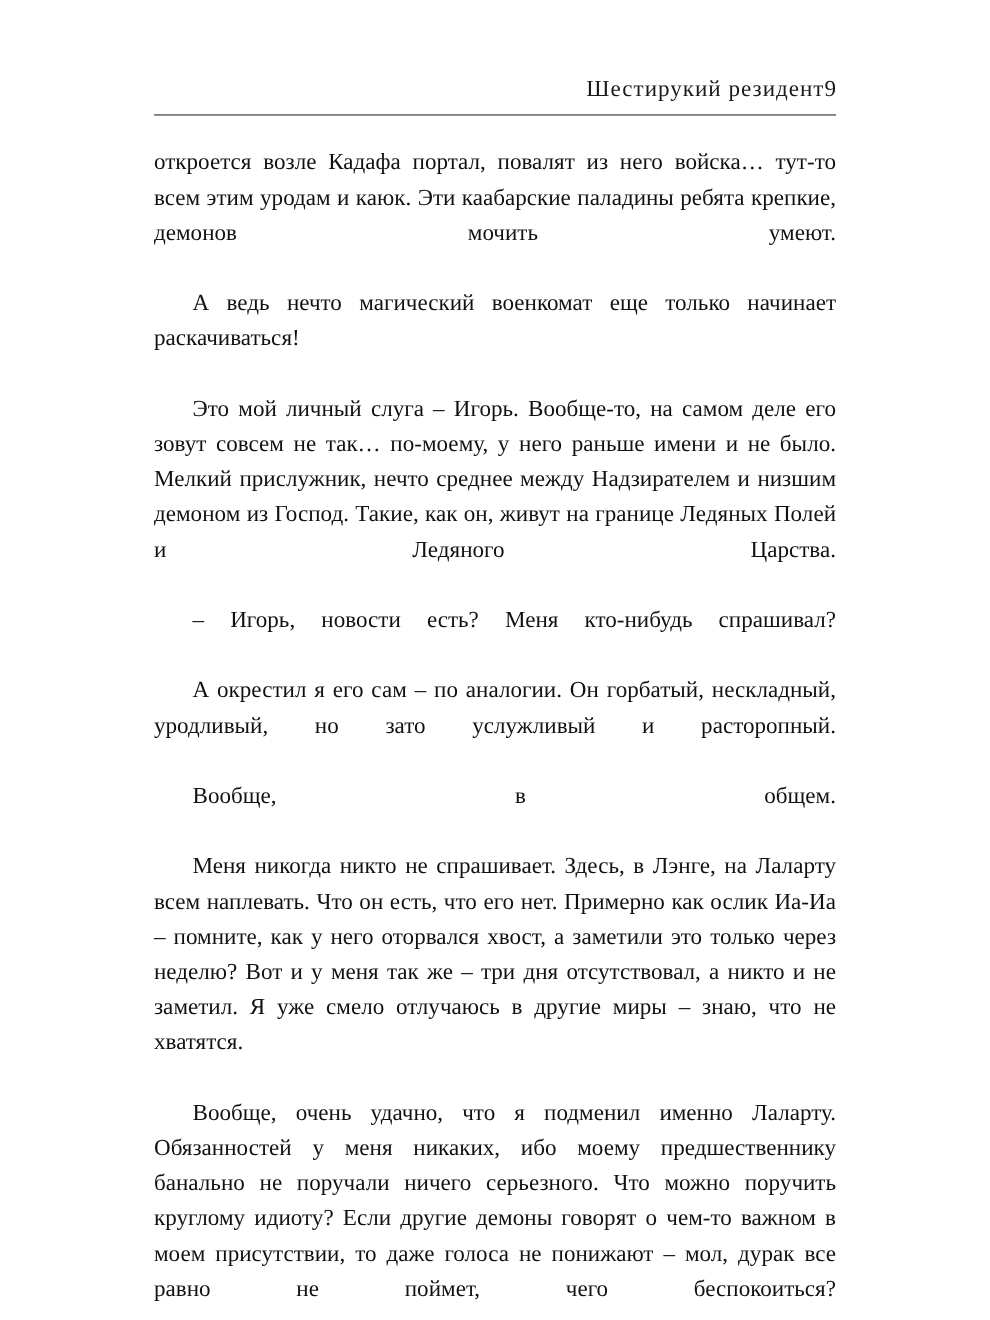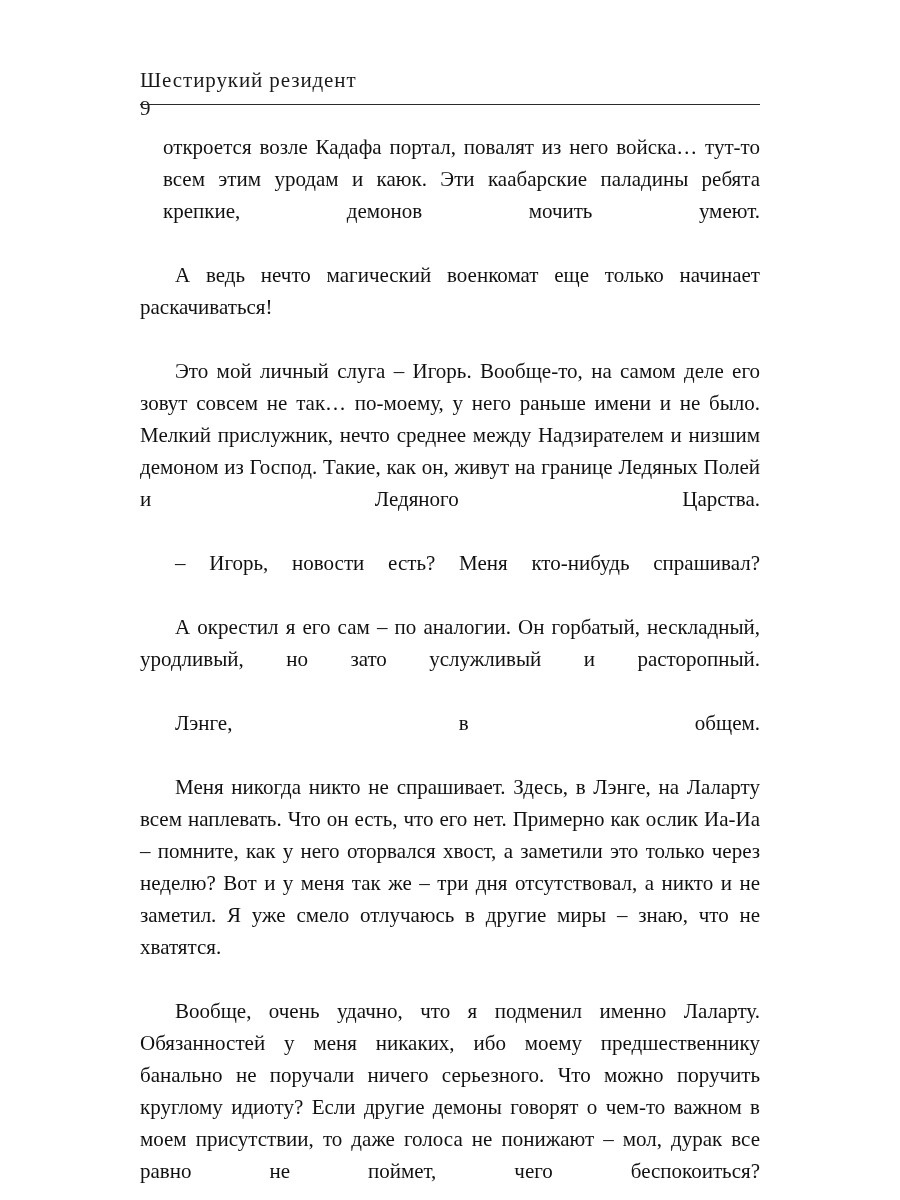--- a/index.html
+++ b/index.html
@@ -22,22 +22,21 @@
     background: #ffffff;
   }
 
   .running-head {
     position: absolute;
     left: 140px;
     top: 66px;
     width: 620px;
     display: flex;
     align-items: baseline;
-    justify-content: flex-start;
-    flex-direction: column;
+    justify-content: flex-end;
   }
 
   .running-head-title {
     font-size: 21px;
     line-height: 28px;
     letter-spacing: 0.9px;
     color: #1a1a1a;
     white-space: nowrap;
   }
 
@@ -70,21 +69,20 @@
     text-align: justify;
     text-justify: inter-word;
     text-indent: 35px;
     color: #111111;
     hyphens: manual;
     -webkit-hyphens: manual;
   }
 
   .para.no-indent {
     text-indent: 0;
-    margin-left: 23px;
   }
 
   
   .para::after {
     content: "";
     display: inline-block;
     width: 100%;
   }
 </style>
 </head>
@@ -98,18 +96,18 @@
   </div>
 
   <div class="head-rule"></div>
 
   <div class="text-block">
       <p class="para no-indent">откроется возле Кадафа портал, повалят из него войска… тут-то всем этим уродам и каюк. Эти каабарские паладины ребята крепкие, демонов мочить умеют.</p>
       <p class="para">А ведь нечто магический военкомат еще только начинает раскачиваться!</p>
       <p class="para">Это мой личный слуга – Игорь. Вообще-то, на самом деле его зовут совсем не так… по-моему, у него раньше имени и не было. Мелкий прислужник, нечто среднее между Надзирателем и низшим демоном из Господ. Такие, как он, живут на границе Ледяных Полей и Ледяного Царства.</p>
       <p class="para">– Игорь, новости есть? Меня кто-нибудь спрашивал?</p>
       <p class="para">А окрестил я его сам – по аналогии. Он горбатый, нескладный, уродливый, но зато услужливый и расторопный.</p>
-      <p class="para">Лэнге, в общем.</p>
+      <p class="para">Вообще, в общем.</p>
       <p class="para">Меня никогда никто не спрашивает. Здесь, в Лэнге, на Лаларту всем наплевать. Что он есть, что его нет. Примерно как ослик Иа-Иа – помните, как у него оторвался хвост, а заметили это только через неделю? Вот и у меня так же – три дня отсутствовал, а никто и не заметил. Я уже смело отлучаюсь в другие миры – знаю, что не хватятся.</p>
       <p class="para">Вообще, очень удачно, что я подменил именно Лаларту. Обязанностей у меня никаких, ибо моему предшественнику банально не поручали ничего серьезного. Что можно поручить круглому идиоту? Если другие демоны говорят о чем-то важном в моем присутствии, то даже голоса не понижают – мол, дурак все равно не поймет, чего беспокоиться?</p>
     </div>
 
 </div>
 
 </body></html>

